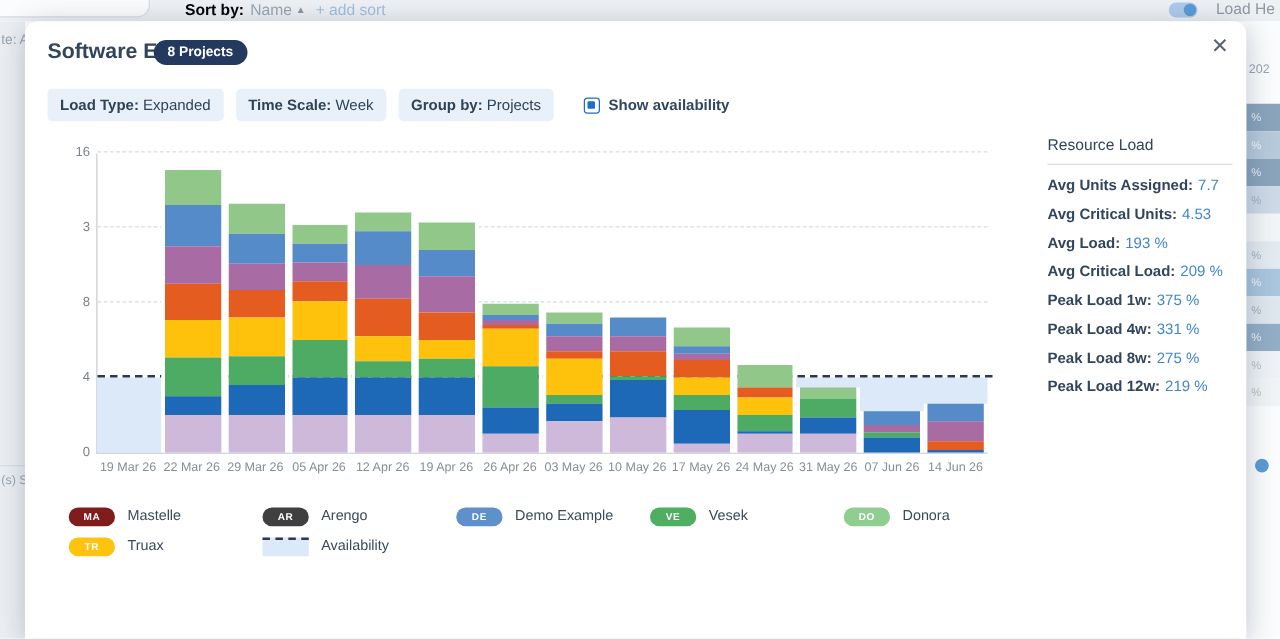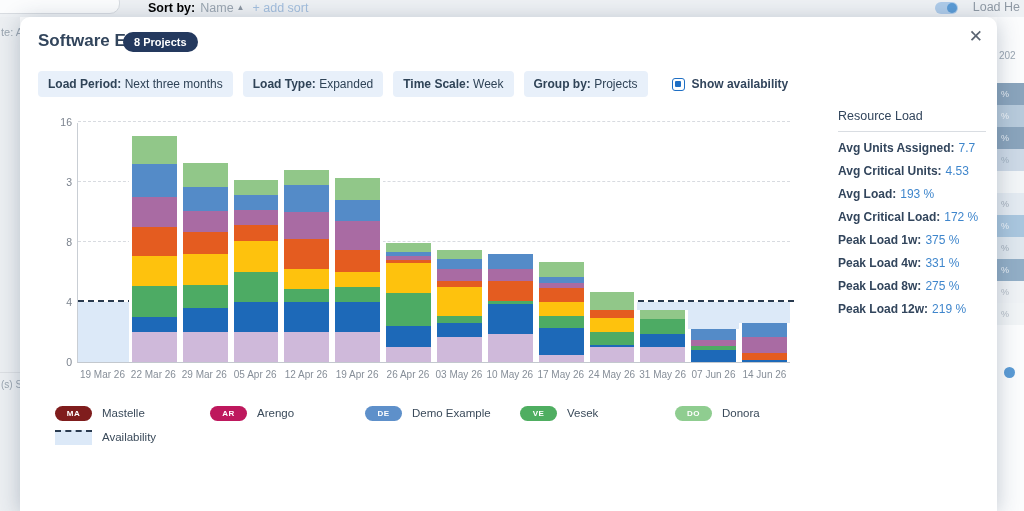--- a/index.html
+++ b/index.html
@@ -111,21 +111,20 @@
     <div class="bg-dot"></div>
   </div>
 
   <div class="modal">
     <span class="close-btn">✕</span>
     <div class="modal-title">Software Eng</div>
     <div class="badge">8 Projects</div>
 
     <div class="chips-row">
 
-    <div class="chip"><b>Load Period:</b> Next three months</div>
         <div class="chip"><b>Load Type:</b> Expanded</div>
         <div class="chip"><b>Time Scale:</b> Week</div>
         <div class="chip"><b>Group by:</b> Projects</div>
         <div class="chk-group">
           <div class="chk-box"></div>
           <div class="chk-label">Show availability</div>
         </div>
       </div>
 
     <div class="plot">
@@ -297,49 +296,53 @@
         <div class="xlabel">07 Jun 26</div>
         <div class="xlabel">14 Jun 26</div>
       </div>
 
     <div class="legend">
         <div class="legend-item">
           <div class="pill" style="background: #7f1d1d;">MA</div>
           <div class="legend-label">Mastelle</div>
         </div>
         <div class="legend-item">
-          <div class="pill" style="background: #be185d;">AR</div>
+          <div class="pill" style="background: #404040;">AR</div>
           <div class="legend-label">Arengo</div>
         </div>
         <div class="legend-item">
           <div class="pill" style="background: rgb(94, 144, 202);">DE</div>
           <div class="legend-label">Demo Example</div>
         </div>
         <div class="legend-item">
           <div class="pill" style="background: rgb(79, 174, 97);">VE</div>
           <div class="legend-label">Vesek</div>
         </div>
         <div class="legend-item">
           <div class="pill" style="background: rgb(143, 205, 144);">DO</div>
           <div class="legend-label">Donora</div>
+        </div>
+        <div class="legend-item">
+          <div class="pill" style="background: rgb(253, 195, 13);">TR</div>
+          <div class="legend-label">Truax</div>
         </div>
         <div class="legend-item">
           <div class="avail-swatch"></div>
           <div class="legend-label">Availability</div>
         </div>
       </div>
 
     <div class="stats-panel">
       <div class="stats-title">Resource Load</div>
       <hr class="stats-hr">
       <div>
           <div class="stat-row"><span class="stat-label">Avg Units Assigned:</span><span class="stat-value">7.7</span></div>
           <div class="stat-row"><span class="stat-label">Avg Critical Units:</span><span class="stat-value">4.53</span></div>
           <div class="stat-row"><span class="stat-label">Avg Load:</span><span class="stat-value">193 %</span></div>
-          <div class="stat-row"><span class="stat-label">Avg Critical Load:</span><span class="stat-value">172 %</span></div>
+          <div class="stat-row"><span class="stat-label">Avg Critical Load:</span><span class="stat-value">209 %</span></div>
           <div class="stat-row"><span class="stat-label">Peak Load 1w:</span><span class="stat-value">375 %</span></div>
           <div class="stat-row"><span class="stat-label">Peak Load 4w:</span><span class="stat-value">331 %</span></div>
           <div class="stat-row"><span class="stat-label">Peak Load 8w:</span><span class="stat-value">275 %</span></div>
           <div class="stat-row"><span class="stat-label">Peak Load 12w:</span><span class="stat-value">219 %</span></div>
         </div>
     </div>
   </div>
 </div>
 
 </body></html>

